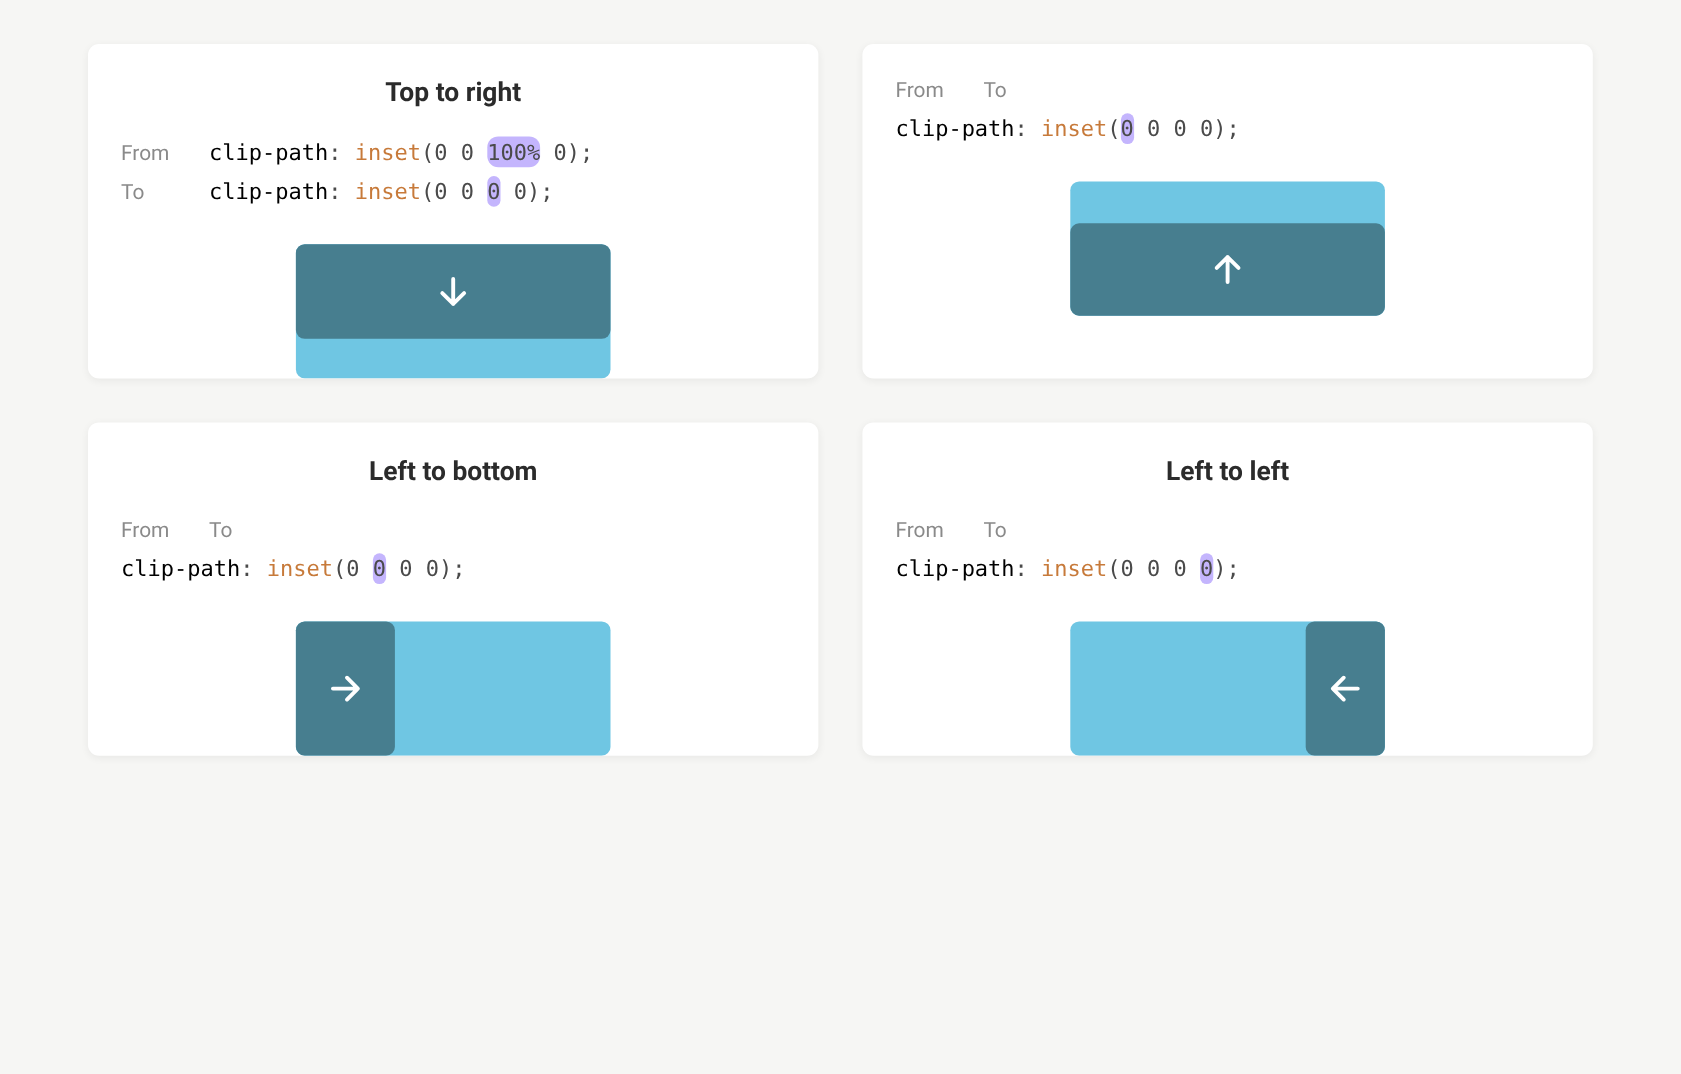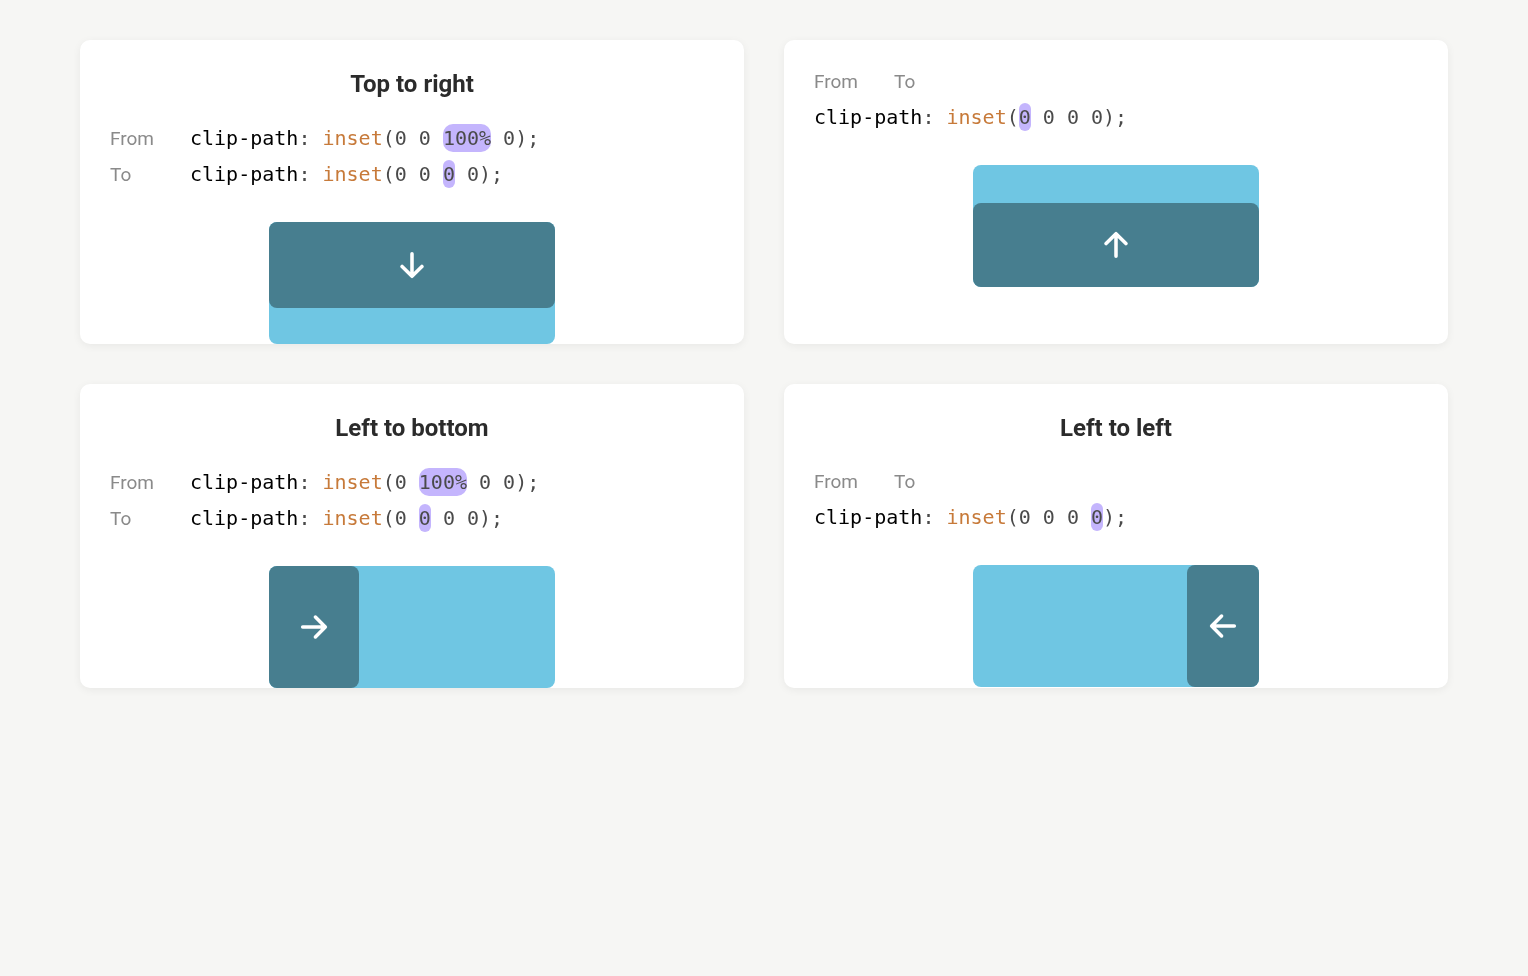--- a/index.html
+++ b/index.html
@@ -147,23 +147,20 @@
             </svg>
         </div>
       </div>
     </div>
   </div>
 
   <div class="card">
     <h3 class="card-title">Left to bottom</h3>
     <div class="code-rows">
       <div class="row-label">From</div>
-      <div class="code">
-        <span class="prop">clip-path</span><span class="punct">: </span><span class="func">inset</span><span class="punct">(</span><span class="args">0 </span><span class="args hl">100%</span><span class="args"> 0 0</span><span class="punct">)</span><span class="punct">;</span>
-      </div>
       <div class="row-label">To</div>
       <div class="code">
         <span class="prop">clip-path</span><span class="punct">: </span><span class="func">inset</span><span class="punct">(</span><span class="args">0 </span><span class="args hl">0</span><span class="args"> 0 0</span><span class="punct">)</span><span class="punct">;</span>
       </div>
     </div>
     <div class="demo-wrap">
       <div class="demo d3">
         <div class="layer light"></div>
         <div class="layer dark"></div>
         <div class="arrow">

